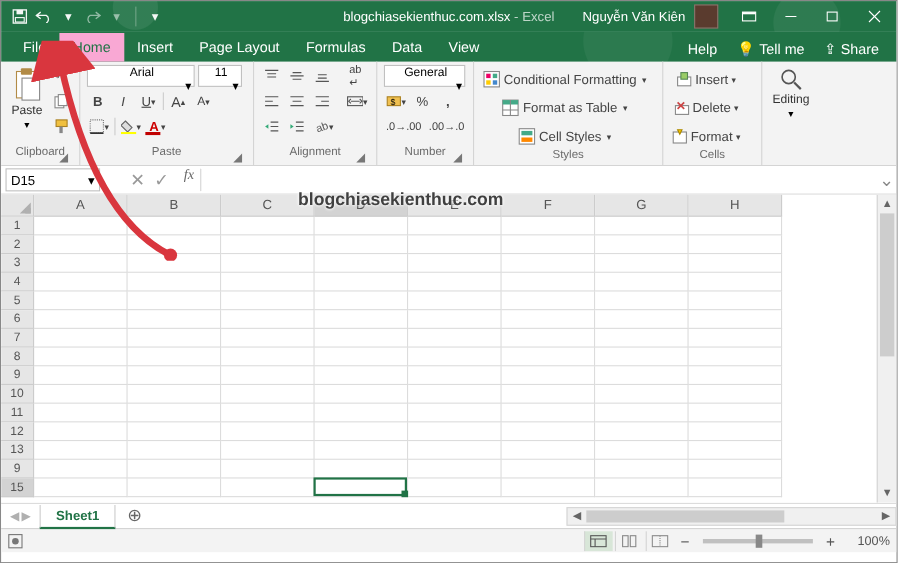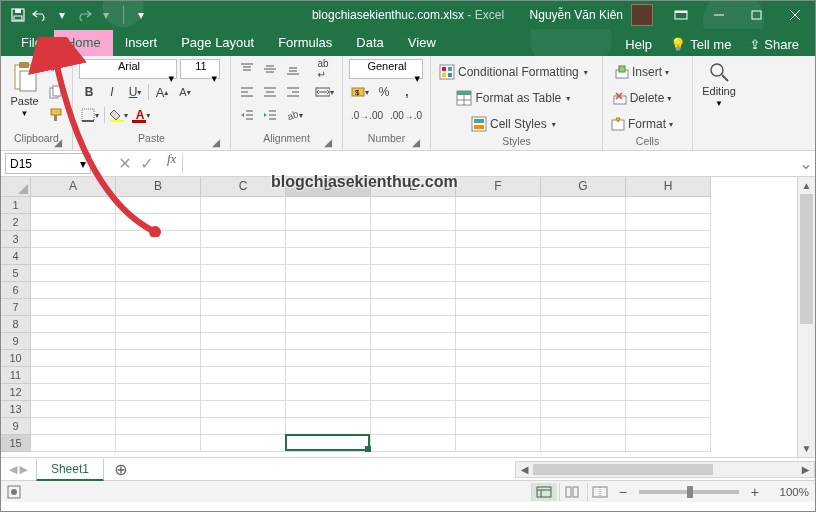--- a/index.html
+++ b/index.html
@@ -72,21 +72,21 @@
 .vscroll { position:absolute; right:0; top:0; width:18px; height:100%; background:#f0f0f0; border-left:1px solid #d4d4d4;}
 .vscroll .up,.vscroll .dn{height:17px;display:flex;align-items:center;justify-content:center;color:#666;cursor:pointer;font-size:10px;}
 .vscroll .thumb{position:absolute;left:2px;right:2px;top:17px;height:130px;background:#cdcdcd;}
 
 
 .sheetbar { height:23px; background:#fff; border-top:1px solid #d4d4d4; display:flex; align-items:center;}
 .sheet-nav { display:flex; gap:2px; padding:0 8px; color:#b0b0b0;}
 .sheet-nav .b { cursor:pointer; font-size:11px;}
 .sheet-tabs { display:flex; align-items:center;}
 .sheet-tab { padding:3px 14px; border:1px solid #ccc; border-top:none; background:#fff; font-size:12px; cursor:pointer; position:relative; top:1px;}
-.sheet-tab.active { border-bottom:2px solid #217346; color:#217346; font-weight:400;}
+.sheet-tab.active { border-bottom:2px solid #217346; color:#217346; font-weight:700;}
 .sheet-add { width:22px; height:22px; display:flex; align-items:center; justify-content:center; cursor:pointer; color:#666; margin-left:6px;}
 .hscroll { margin-left:auto; width:300px; height:17px; background:#f0f0f0; display:flex; align-items:center; border:1px solid #d4d4d4;}
 .hscroll .b{width:17px;text-align:center;font-size:10px;color:#666;cursor:pointer;}
 .hscroll .track{flex:1;position:relative;height:100%;}
 .hscroll .thumb{position:absolute;left:0;width:180px;top:2px;bottom:2px;background:#cdcdcd;}
 
 
 .status { height:22px; background:#f3f3f3; border-top:1px solid #d4d4d4; display:flex; align-items:center; font-size:11.5px; color:#555; padding:0 6px;}
 .status-left{display:flex;align-items:center;gap:6px;}
 .status-right{margin-left:auto;display:flex;align-items:center;gap:2px;}

